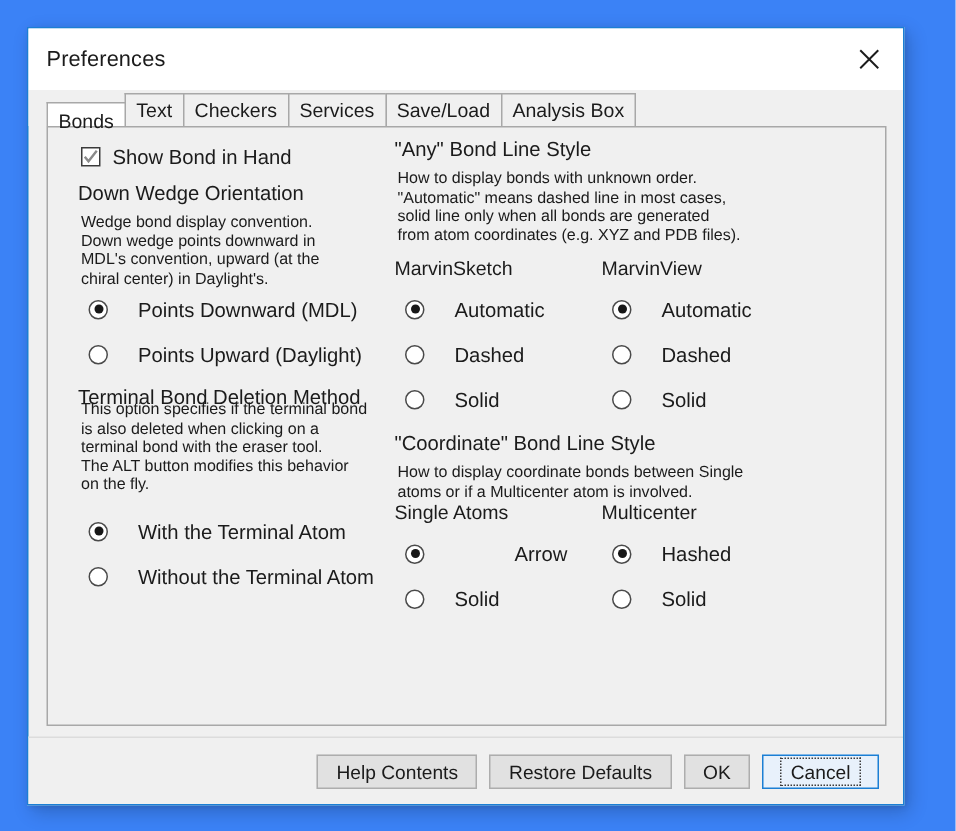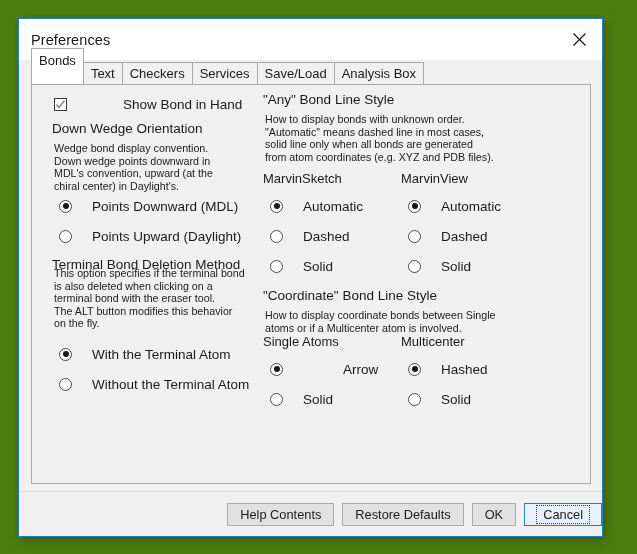--- a/index.html
+++ b/index.html
@@ -13,21 +13,21 @@
     background: #ffffff;
     font-family: "Liberation Sans", sans-serif;
     overflow: hidden;
     position: relative;
   }
 
   
   #desktop {
     position: absolute;
     inset: 0;
-    background: #4d7c0f;
+    background: #3b82f6;
   }
 
   
   #window {
     position: absolute;
     left: 18px;
     top: 18px;
     width: 585px;
     height: 519px;
     background: #f0f0f0;
@@ -86,21 +86,21 @@
     border: 1px solid #a8a8a8;
     border-bottom: none;
     background: #f0f0f0;
     margin-right: -1px;
     white-space: nowrap;
     position: relative;
     cursor: default;
   }
   .tab.selected {
     background: #ffffff;
-    height: 36px;
+    height: 16px;
     line-height: 23px;
     z-index: 3;
     border-color: #a8a8a8;
   }
 
   
   #panel {
     flex: 1;
     margin: 0 11px 0 12px;
     border: 1px solid #a8a8a8;
@@ -137,21 +137,20 @@
     font-size: 13px;
     color: #1b1b1b;
     white-space: nowrap;
   }
 
   
   .check-row {
     display: flex;
     align-items: center;
     cursor: default;
-    gap: 48px;
   }
   .checkbox {
     width: 13px;
     height: 13px;
     border: 1px solid #3b3b3b;
     background: #ffffff;
     box-sizing: border-box;
     position: relative;
     flex: 0 0 auto;
   }
@@ -202,21 +201,21 @@
   #footer {
     height: 45px;
     min-height: 45px;
     box-sizing: border-box;
     background: #f0f0f0;
     border-top: 1px solid #dcdcdc;
     margin-top: 7px;
     display: flex;
     align-items: center;
     justify-content: flex-end;
-    padding-right: 0;
+    padding-right: 16px;
     gap: 8px;
   }
   .btn {
     height: 23px;
     min-width: 44px;
     padding: 0 12px;
     box-sizing: border-box;
     font-size: 12.8px;
     color: #1b1b1b;
     background: #e1e1e1;

